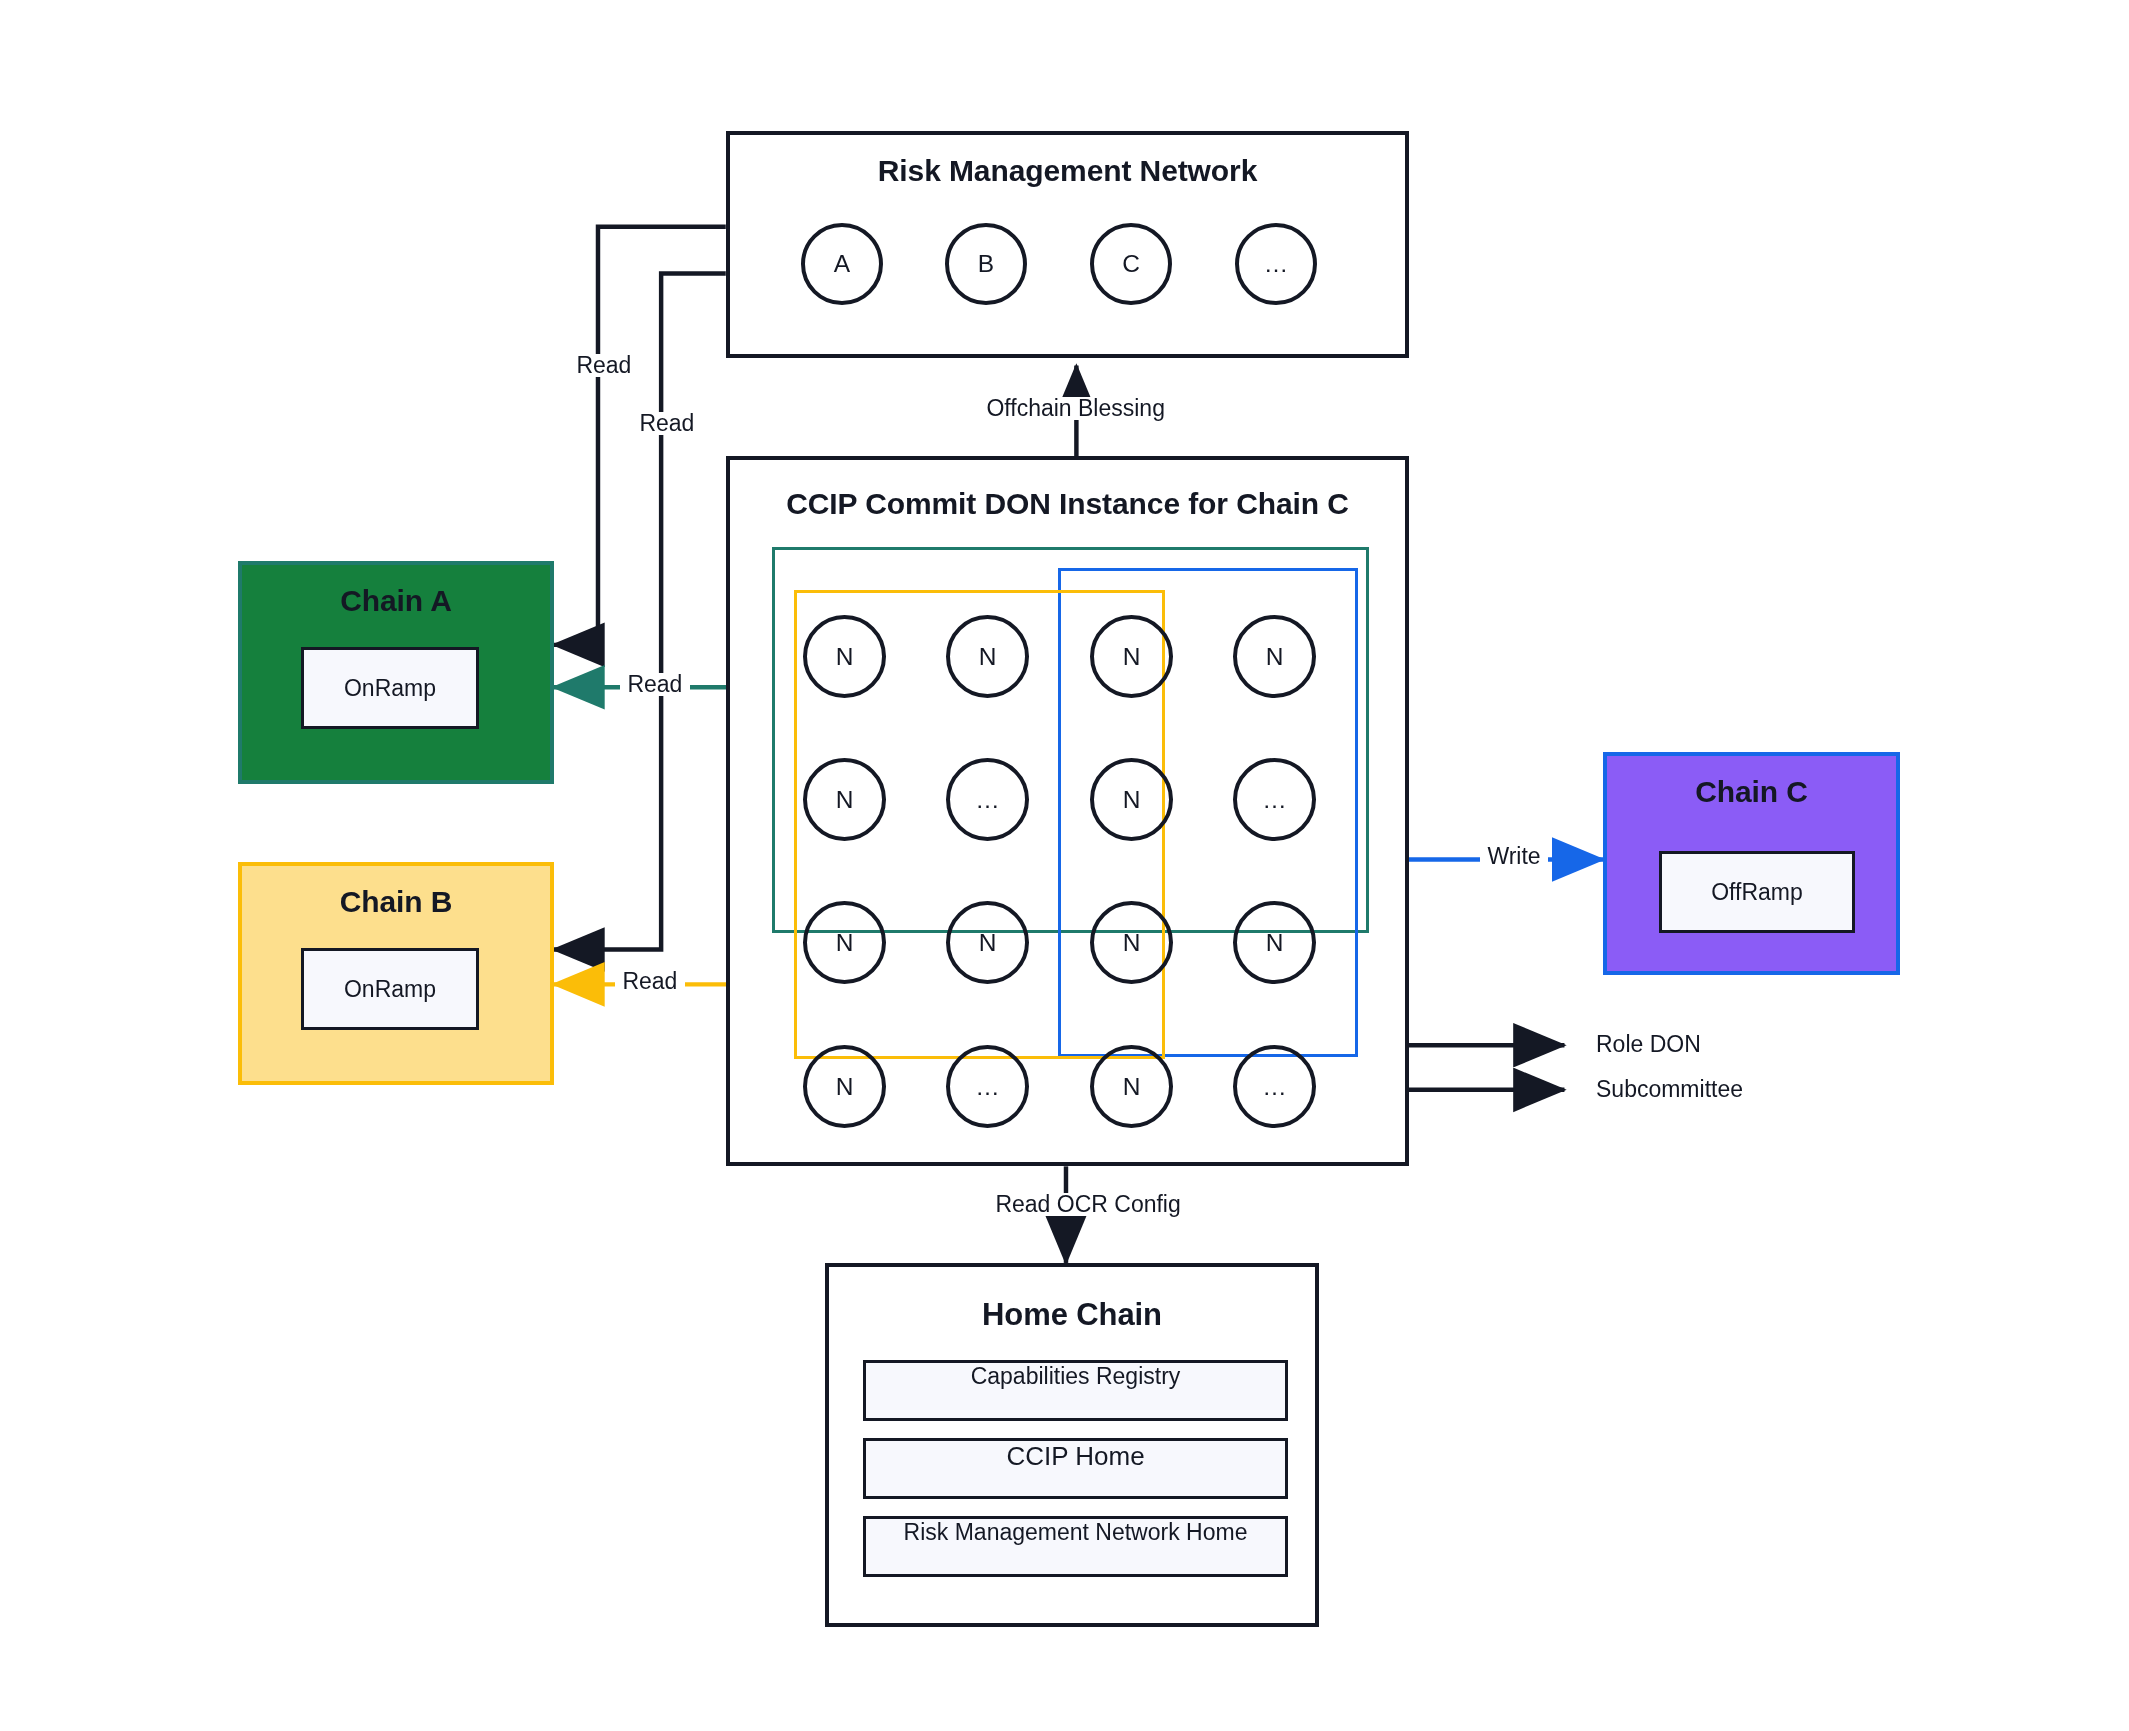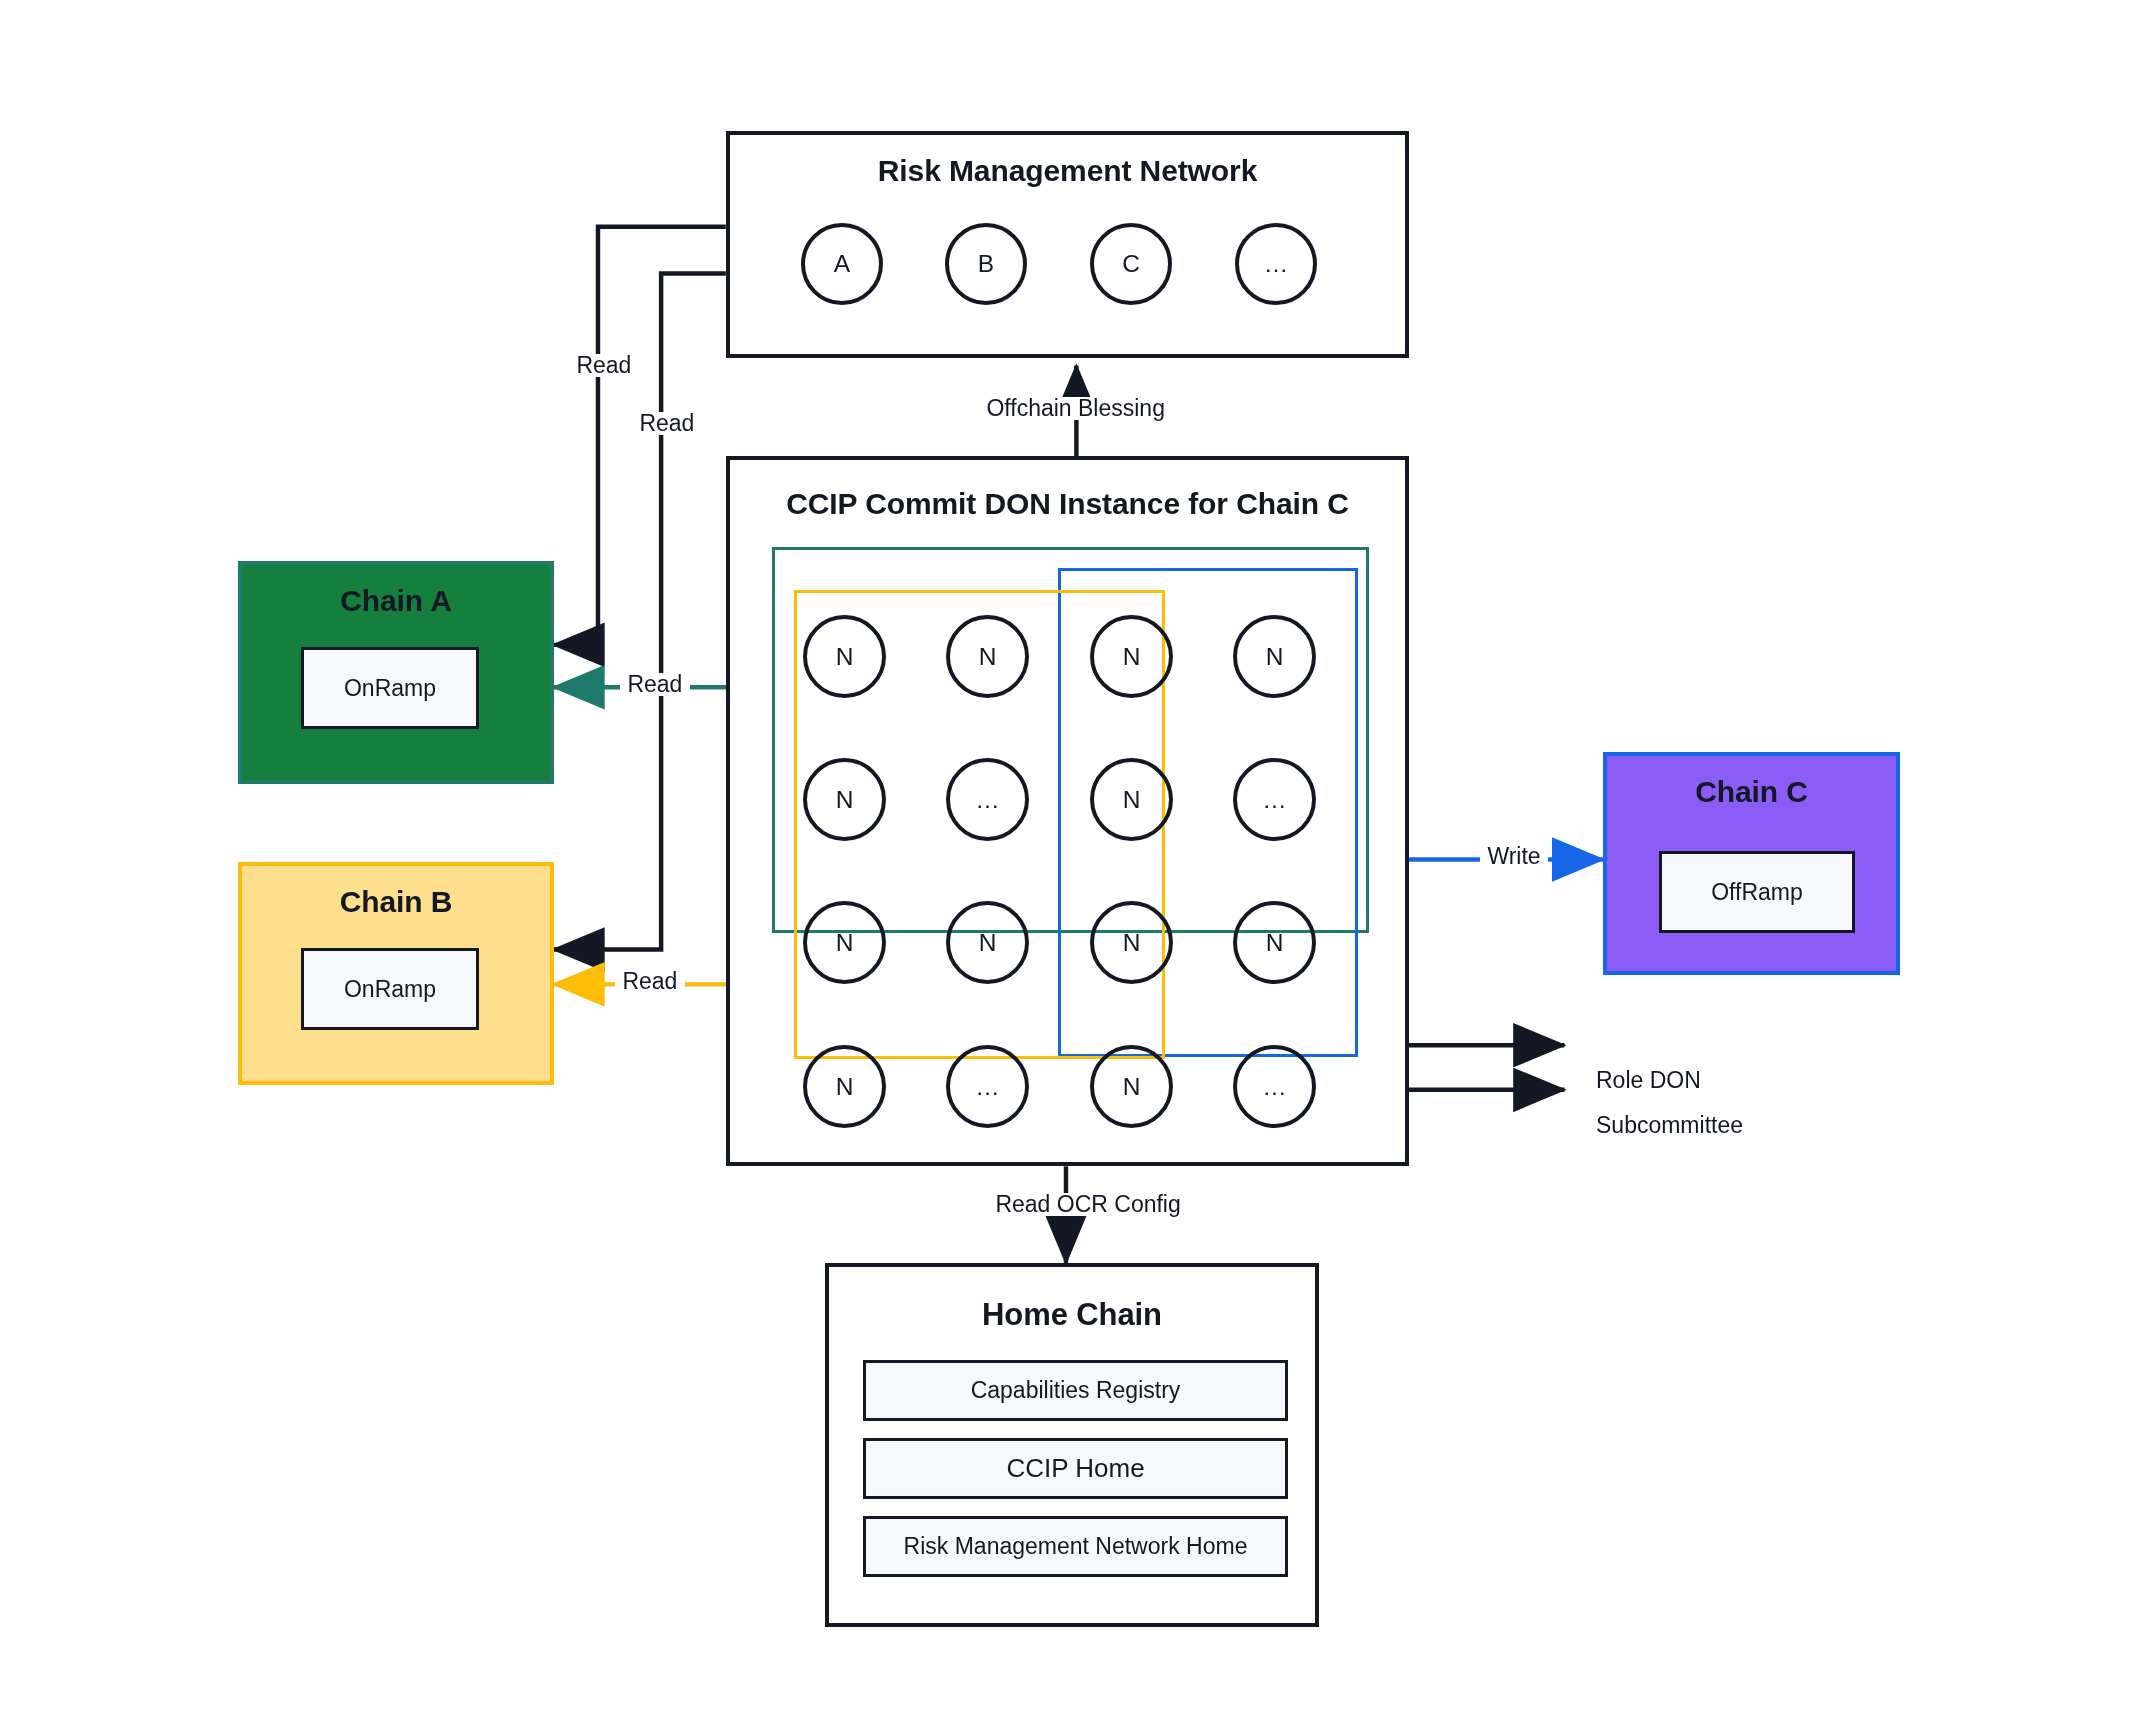--- a/index.html
+++ b/index.html
@@ -31,21 +31,20 @@
     left:0; right:0;
     text-align:center;
     font-weight:700;
     color:#141824;
     letter-spacing:-0.1px;
   }
   .plain-label{
     position:absolute;
     color:#141824;
     white-space:nowrap;
-    margin-top:36px;
   }
   .edge-label{
     position:absolute;
     background:#ffffff;
     color:#141824;
     white-space:nowrap;
     padding:0 7.4px;
     line-height:1;
   }
   .ramp{
@@ -57,21 +56,20 @@
     align-items:center;
     justify-content:center;
     color:#141824;
   }
   .hc-item{
     position:absolute;
     box-sizing:border-box;
     border:3.7px solid #141824;
     background:#f7f8fd;
     display:flex;
-    align-items:center;
     justify-content:center;
     color:#141824;
   }
   .node{
     position:absolute;
     box-sizing:border-box;
     border:4.5px solid #141824;
     border-radius:50%;
     background:transparent;
     display:flex;

